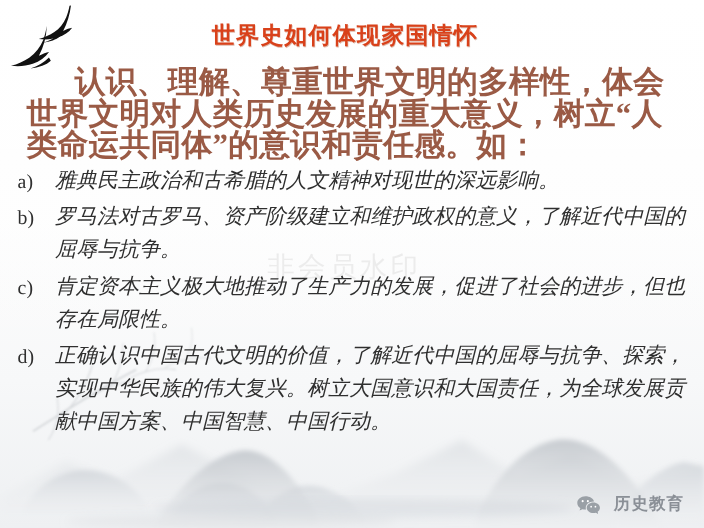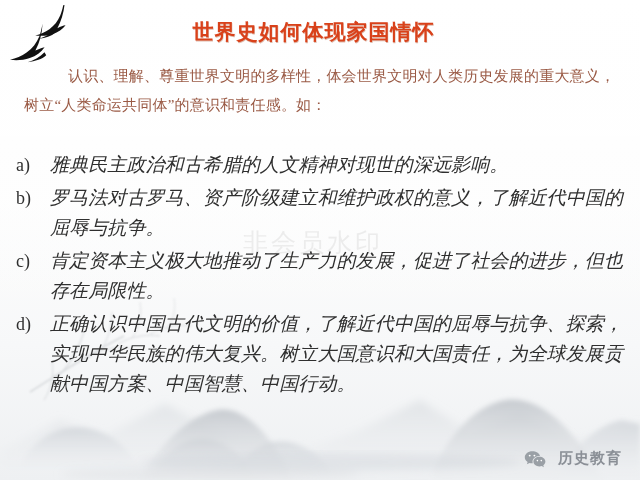--- a/index.html
+++ b/index.html
@@ -26,24 +26,25 @@
     position:absolute;left:0;top:18px;width:627px;text-align:center;
     font-family:"DejaVu Sans","Liberation Sans",sans-serif;
     font-weight:bold;font-size:21px;letter-spacing:1px;
     color:#d9411a;
     text-shadow:0.6px 0.6px 0 rgba(160,60,20,.35);
   }
 
   
   .intro{
     position:absolute;left:24px;top:62px;width:596px;
-    font-size:15px;line-height:28.5px;
+    font-size:28px;line-height:28.5px;
     color:#9a5a45;
     text-indent:44px;
     letter-spacing:.2px;
+    font-weight:bold;
   }
 
   
   .list{
     position:absolute;left:14px;top:150px;width:614px;
     color:#2f2f2f;font-size:19px;line-height:30px;
   }
   .li{display:flex;align-items:flex-start;margin-bottom:3px;}
   .marker{
     flex:0 0 34px;text-align:left;padding-left:2px;

